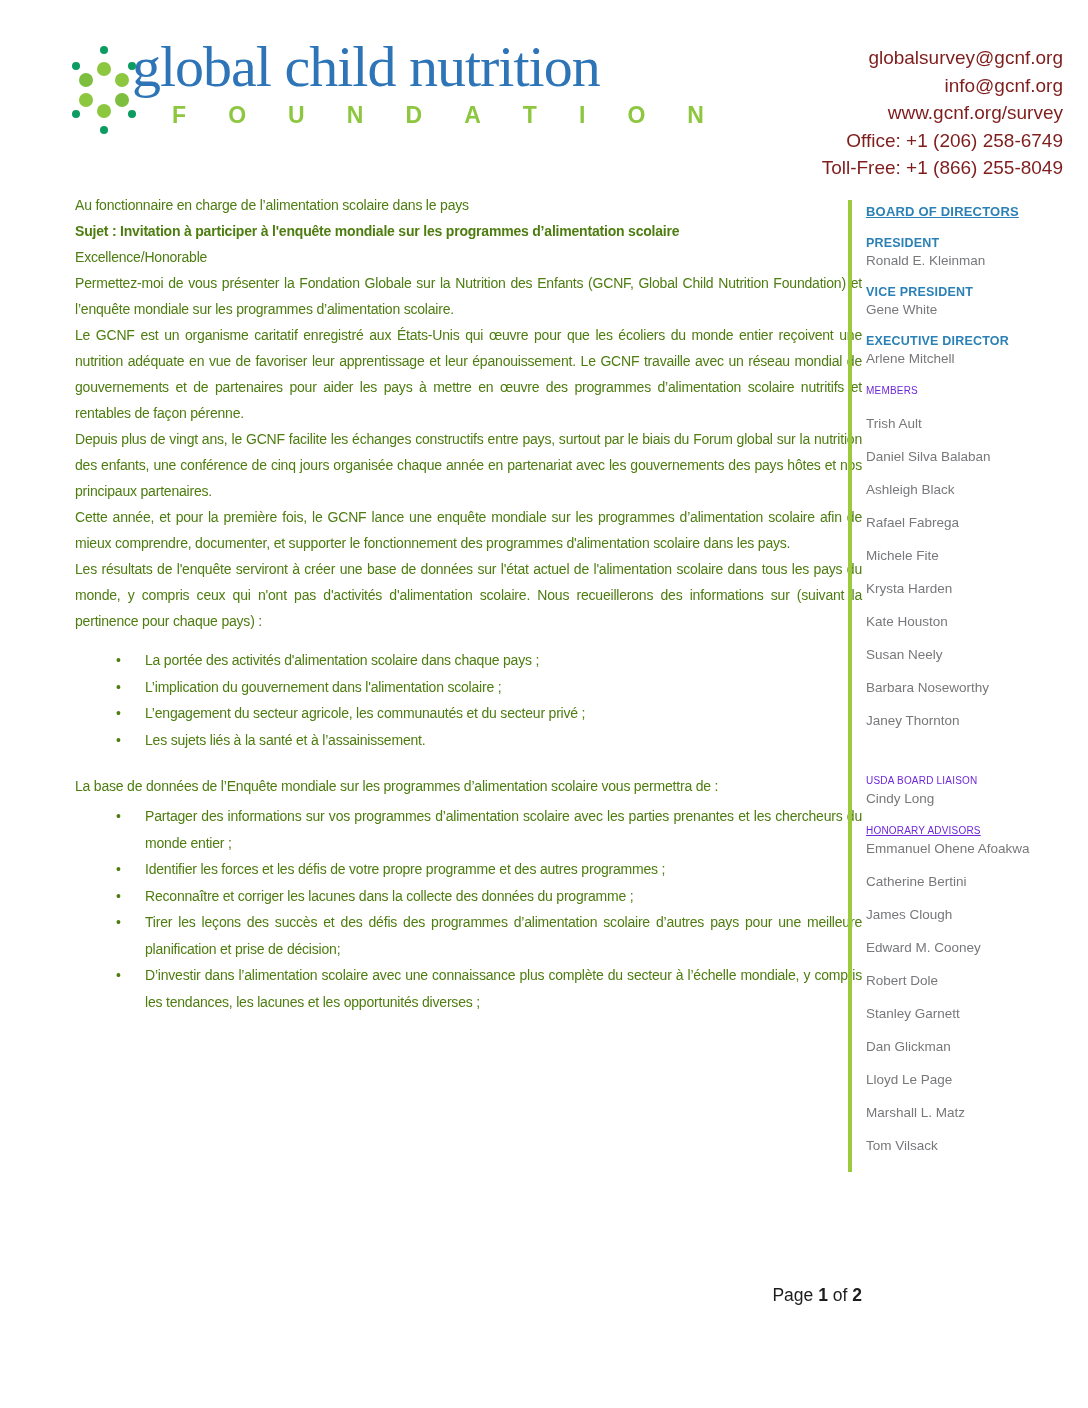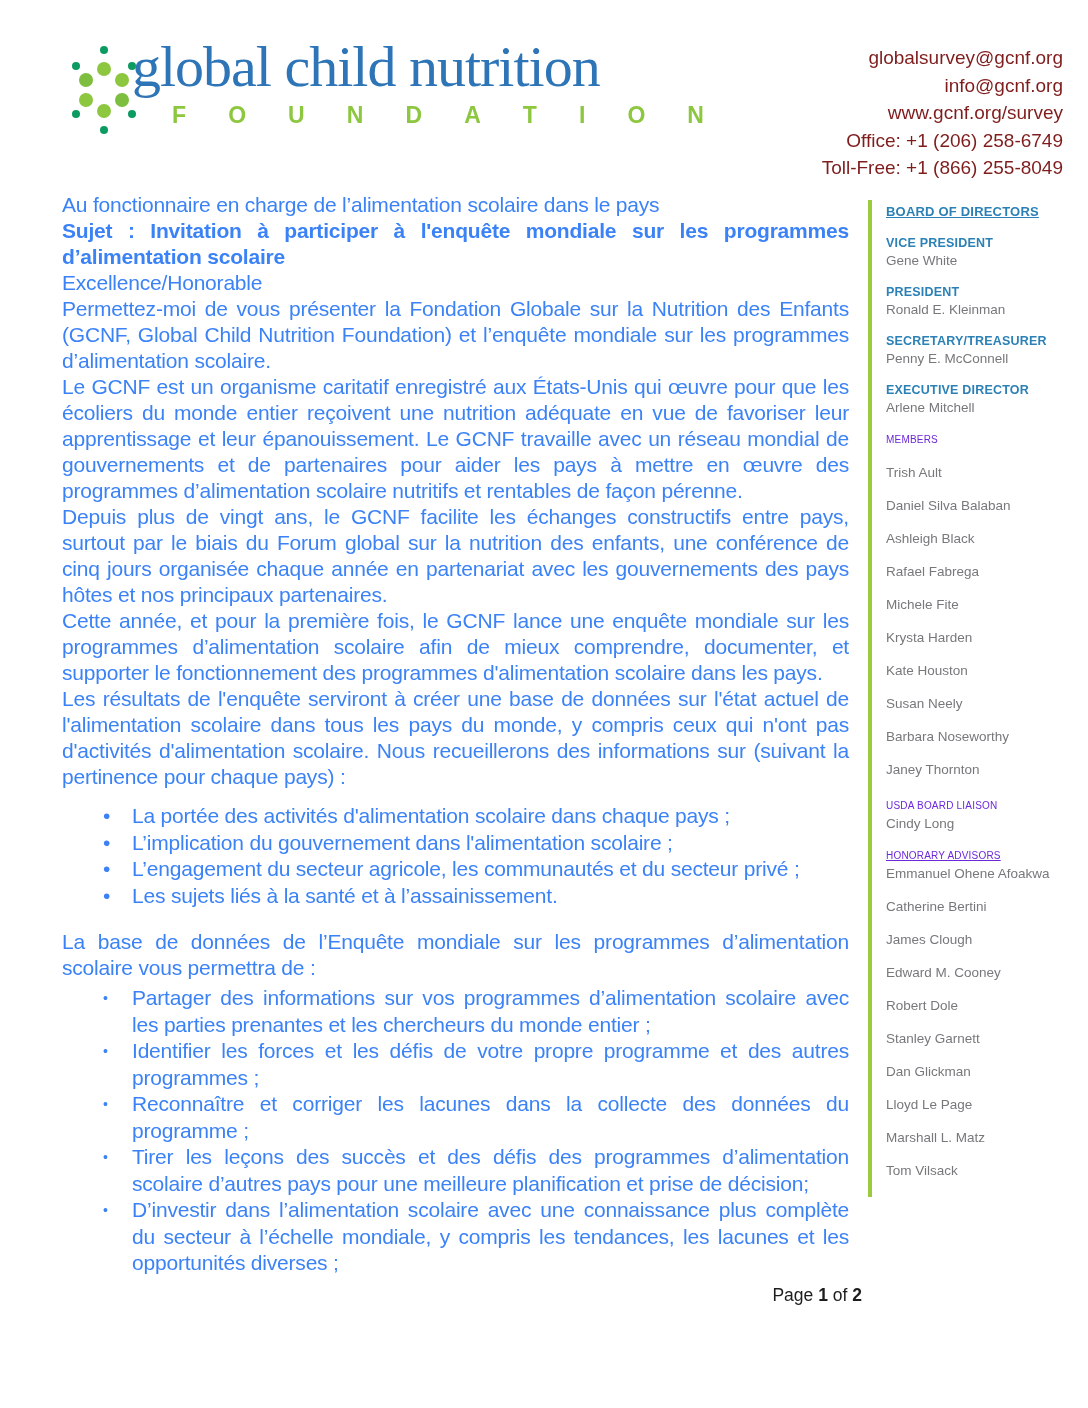--- a/index.html
+++ b/index.html
@@ -24,41 +24,41 @@
     width:532px;margin-left:40px;margin-top:6px;
     font-size:23px;color:#8DC63F;font-weight:bold;
   }
   .contact{
     position:absolute;right:25px;top:44px;
     text-align:right;color:#7f1d1d;
     font-size:19px;line-height:27.5px;
   }
   
   .doc{
-    position:absolute;left:62px;top:192px;width:787px;
-    font-size:21px;color:#3b82f6;letter-spacing:-0.2px;
+    position:absolute;left:75px;top:192px;width:787px;
+    font-size:14px;color:#4d7c0f;letter-spacing:-0.2px;
     line-height:26px;
   }
   .doc p{margin:0;text-align:justify;}
   .recipient{margin:0;}
   .subject{margin-top:21px;font-weight:bold;}
   .salutation{margin-top:56px;}
   .para{margin-top:17px;}
   ul.blist{margin:13px 0 0 0;padding:0;list-style:none;text-align:justify;}
   ul.blist li{position:relative;padding-left:70px;line-height:26.5px;}
   ul.blist li::before{content:"\2022";position:absolute;left:41px;top:0;}
   ul.blist2 li::before{font-size:14px;}
   .footer{
     position:absolute;right:226px;bottom:98px;
     font-size:17.5px;color:#1d1d1d;margin-left:8px;
   }
   .footer b{font-weight:bold;}
   
   .sidebar{
-    position:absolute;left:868px;top:200px;width:186px;
+    position:absolute;left:848px;top:200px;width:186px;
     border-left:4px solid #9BCA3C;
     padding:4px 0 18px 14px;
     font-size:13.5px;line-height:16px;color:#77787B;
   }
   .sb-main-title{
     color:#2B81B6;font-weight:bold;font-size:13px;
     text-decoration:underline;letter-spacing:0.2px;margin:0;
   }
   .sb-role{margin-top:15px;}
   .sb-role-title{color:#2B81B6;font-weight:bold;font-size:12.5px;letter-spacing:0.2px;}
@@ -141,49 +141,45 @@
       <li>Reconnaître et corriger les lacunes dans la collecte des données du programme ;</li>
       <li>Tirer les leçons des succès et des défis des programmes d’alimentation scolaire d’autres pays pour une meilleure planification et prise de décision;</li>
       <li>D’investir dans l’alimentation scolaire avec une connaissance plus complète du secteur à l’échelle mondiale, y compris les tendances, les lacunes et les opportunités diverses ;</li>
     </ul>
   </div>
 
   <div class="sidebar">
     <div class="sb-main-title">BOARD OF DIRECTORS</div>
 
     <div class="sb-role">
+      <div class="sb-role-title">PRESIDENT</div>
+      <div class="sb-role-name">Ronald E. Kleinman</div>
+    </div>
+    <div class="sb-role">
       <div class="sb-role-title">VICE PRESIDENT</div>
       <div class="sb-role-name">Gene White</div>
-    </div>
-    <div class="sb-role">
-      <div class="sb-role-title">PRESIDENT</div>
-      <div class="sb-role-name">Ronald E. Kleinman</div>
-    </div>
-    <div class="sb-role">
-      <div class="sb-role-title">SECRETARY/TREASURER</div>
-      <div class="sb-role-name">Penny E. McConnell</div>
     </div>
     <div class="sb-role">
       <div class="sb-role-title">EXECUTIVE DIRECTOR</div>
       <div class="sb-role-name">Arlene Mitchell</div>
     </div>
 
     <div class="sb-sect-title">MEMBERS</div>
     <div class="sb-person">Trish Ault</div>
     <div class="sb-person">Daniel Silva Balaban</div>
     <div class="sb-person">Ashleigh Black</div>
     <div class="sb-person">Rafael Fabrega</div>
     <div class="sb-person">Michele Fite</div>
     <div class="sb-person">Krysta Harden</div>
     <div class="sb-person">Kate Houston</div>
     <div class="sb-person">Susan Neely</div>
     <div class="sb-person">Barbara Noseworthy</div>
     <div class="sb-person">Janey Thornton</div>
 
-    <div class="sb-sect-title" style="margin-top:20px;">USDA BOARD LIAISON</div>
+    <div class="sb-sect-title" style="margin-top:44px;">USDA BOARD LIAISON</div>
     <div class="sb-person sb-tight">Cindy Long</div>
 
     <div class="sb-sect-title underlined">HONORARY ADVISORS</div>
     <div class="sb-person sb-tight">Emmanuel Ohene Afoakwa</div>
     <div class="sb-person">Catherine Bertini</div>
     <div class="sb-person">James Clough</div>
     <div class="sb-person">Edward M. Cooney</div>
     <div class="sb-person">Robert Dole</div>
     <div class="sb-person">Stanley Garnett</div>
     <div class="sb-person">Dan Glickman</div>

